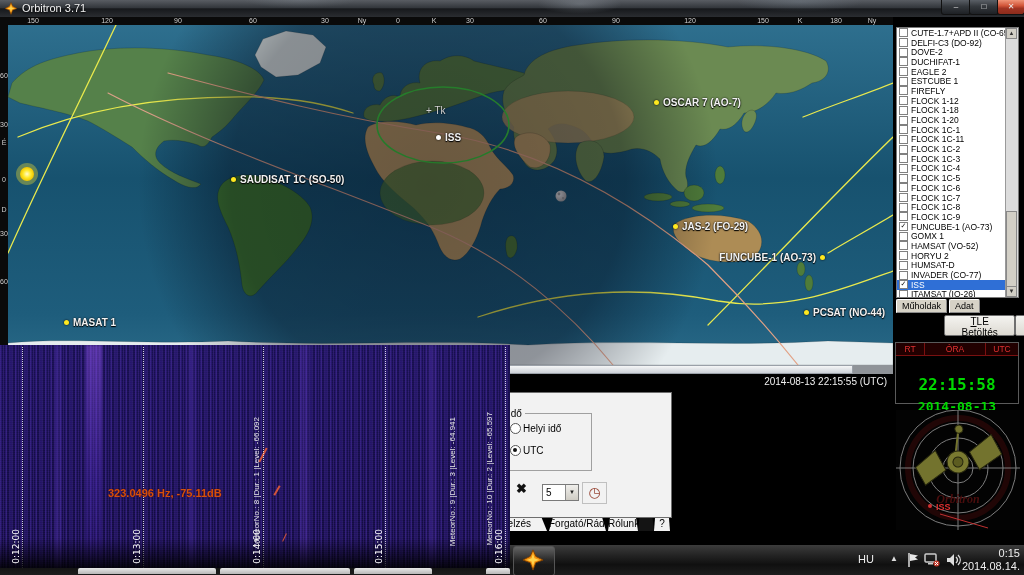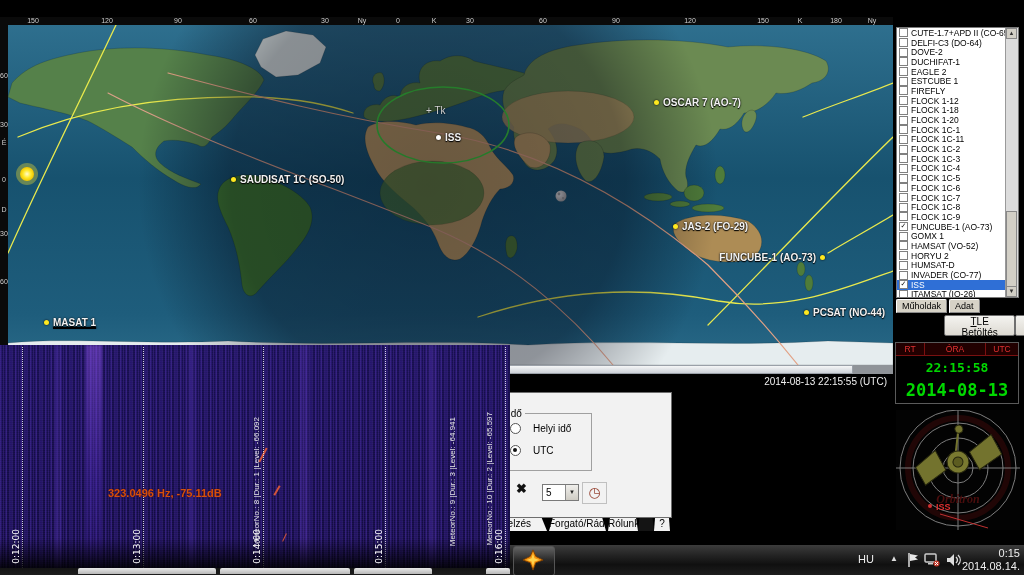--- a/index.html
+++ b/index.html
@@ -53,29 +53,29 @@
   .ltab{background:#d6d2c6;border:1px solid #8a8a8a;border-top-color:#fff;border-left-color:#fff;font-size:9px;padding:1px 5px 0;color:#000;border-radius:2px 2px 0 0;}
   .btnrow{position:absolute;left:3px;top:290px;width:136px;display:flex;justify-content:space-between;margin-left:48px;}
   .wbtn{height:21px;background:linear-gradient(#f4f3f0,#dddad2);border:1px solid #6f6f6f;border-radius:2px;font-size:10px;color:#000;font-family:"Liberation Sans",sans-serif;padding:0 8px;}
   .clockpanel{position:absolute;left:2px;top:317px;width:124px;height:62px;background:#000;border:1px solid #5a5a5a;box-sizing:border-box;}
   .clockhead{display:flex;height:12px;background:#210000;border-bottom:1px solid #7a1010;}
   .clockhead div{color:#e03030;font-weight:normal;font-size:8.5px;text-align:center;line-height:12px;border-right:1px solid #7a1010;}
   .clockhead div:nth-child(1){width:28px;}
   .clockhead div:nth-child(2){flex:1;}
   .clockhead div:nth-child(3){width:32px;border-right:none;}
   .dtime{font-family:"DejaVu Sans Mono",monospace;font-weight:bold;color:#00d800;text-align:center;}
-  .dtime.t{font-size:13px;line-height:24px;}
-  .dtime.d{font-size:17px;line-height:20px;}
+  .dtime.t{font-size:16px;line-height:24px;margin-top:17px;}
+  .dtime.d{font-size:13px;line-height:20px;}
   .radar{position:absolute;left:3px;top:385px;width:124px;height:120px;background:#030303;overflow:hidden;}
 
   
   .dialog{left:503px;top:392px;width:169px;height:126px;background:#f2f2f2;border:1px solid #6e6e6e;box-sizing:border-box;}
   .groupbox{position:absolute;left:-6px;top:20px;width:92px;height:56px;border:1px solid #a0a0a0;}
   .groupbox .glabel{position:absolute;left:6px;top:-6px;background:#f2f2f2;font-size:10px;padding:0 3px;color:#000;}
-  .radio{position:absolute;display:flex;align-items:center;gap:12px;}
+  .radio{position:absolute;display:flex;align-items:center;gap:2px;}
   .radio .rc{width:9px;height:9px;border:1px solid #555;border-radius:50%;background:#fff;position:relative;flex:none;}
   .radio.sel .rc::after{content:"";position:absolute;left:2px;top:2px;width:4px;height:4px;background:#111;border-radius:50%;}
   .radio .rl{font-size:10px;color:#000;}
   .xicon{position:absolute;left:12px;top:88px;font-size:13px;font-weight:bold;color:#111;}
   .combo{position:absolute;left:38px;top:91px;width:37px;height:17px;background:#fff;border:1px solid #7a7a7a;box-sizing:border-box;}
   .combo .val{position:absolute;left:3px;top:2px;font-size:10px;color:#000;}
   .combo .drop{position:absolute;right:0;top:0;width:12px;height:15px;background:linear-gradient(#f0efec,#cfccc4);border-left:1px solid #8a8a8a;font-size:6px;text-align:center;line-height:14px;color:#222;}
   .clockbtn{position:absolute;left:78px;top:89px;width:23px;height:20px;background:#f2f2f2;border:1px solid #c0c0c0;text-align:center;}
   .clockbtn span{font-size:14px;line-height:18px;color:#9a4a3a;}
 
@@ -203,21 +203,21 @@
           <span class="sat-label">JAS-2 (FO-29)</span>
         </div>
         <div class="sat-marker" style="top: 227px; right: 68px;">
           <span class="sat-label">FUNCUBE-1 (AO-73)</span>
           <span class="sat-dot"></span>
         </div>
         <div class="sat-marker" style="top: 282px; left: 796px; text-align: center;">
           <span class="sat-dot"></span>
           <span class="sat-label">PCSAT (NO-44)</span>
         </div>
-        <div class="sat-marker" style="top: 292px; left: 36px; text-decoration: underline;">
+        <div class="sat-marker" style="top: 292px; left: 56px;">
           <span class="sat-dot"></span>
           <span class="sat-label">MASAT 1</span>
         </div>
         <div class="observer" style="left: 418px; top: 80px;">+ Tk</div>
       </div>
   </div>
 
   <div class="abs corner"></div>
   <div class="abs ruler-top" id="ruler-top">
       <span style="left: 25px;">150</span>
@@ -247,31 +247,42 @@
       <span style="top: 256px;">60</span>
     </div>
 
   <div class="abs hscroll">
       <div class="thumb"></div>
     </div>
   <div class="abs map-stamp">
     <span>2014-08-13 22:15:55 (UTC)</span>
   </div>
 
+  <div class="abs titlebar">
+    <div class="sheen"></div>
+    <svg class="app-icon" viewBox="0 0 24 24">
+      <path d="M12,1 L15,8 23,12 15,15 12,23 9,15 1,12 9,8 Z" fill="#f59410" stroke="#7a3c00" stroke-width="1"></path>
+      <path d="M12,5 L13.6,10 19,12 13.6,13.6 12,19 10.4,13.6 5,12 10.4,10 Z" fill="#ffd34d"></path>
+    </svg>
+    <span class="app-title">Orbitron 3.71</span>
+    <div class="winbtn" style="left:941px;width:28px;">–</div>
+    <div class="winbtn" style="left:969px;width:28px;">□</div>
+    <div class="winbtn close" style="left:997px;width:26px;">✕</div>
+  </div>
 
   <div class="abs right-panel">
     <div class="satlist" id="satlist">
 
     <div class="satrow">
           <span class="cb"></span>
           <span class="lbl">CUTE-1.7+APD II (CO-65)</span>
         </div>
         <div class="satrow">
           <span class="cb"></span>
-          <span class="lbl">DELFI-C3 (DO-64)</span>
+          <span class="lbl">DELFI-C3 (DO-92)</span>
         </div>
         <div class="satrow">
           <span class="cb"></span>
           <span class="lbl">DOVE-2</span>
         </div>
         <div class="satrow">
           <span class="cb"></span>
           <span class="lbl">DUCHIFAT-1</span>
         </div>
         <div class="satrow">

